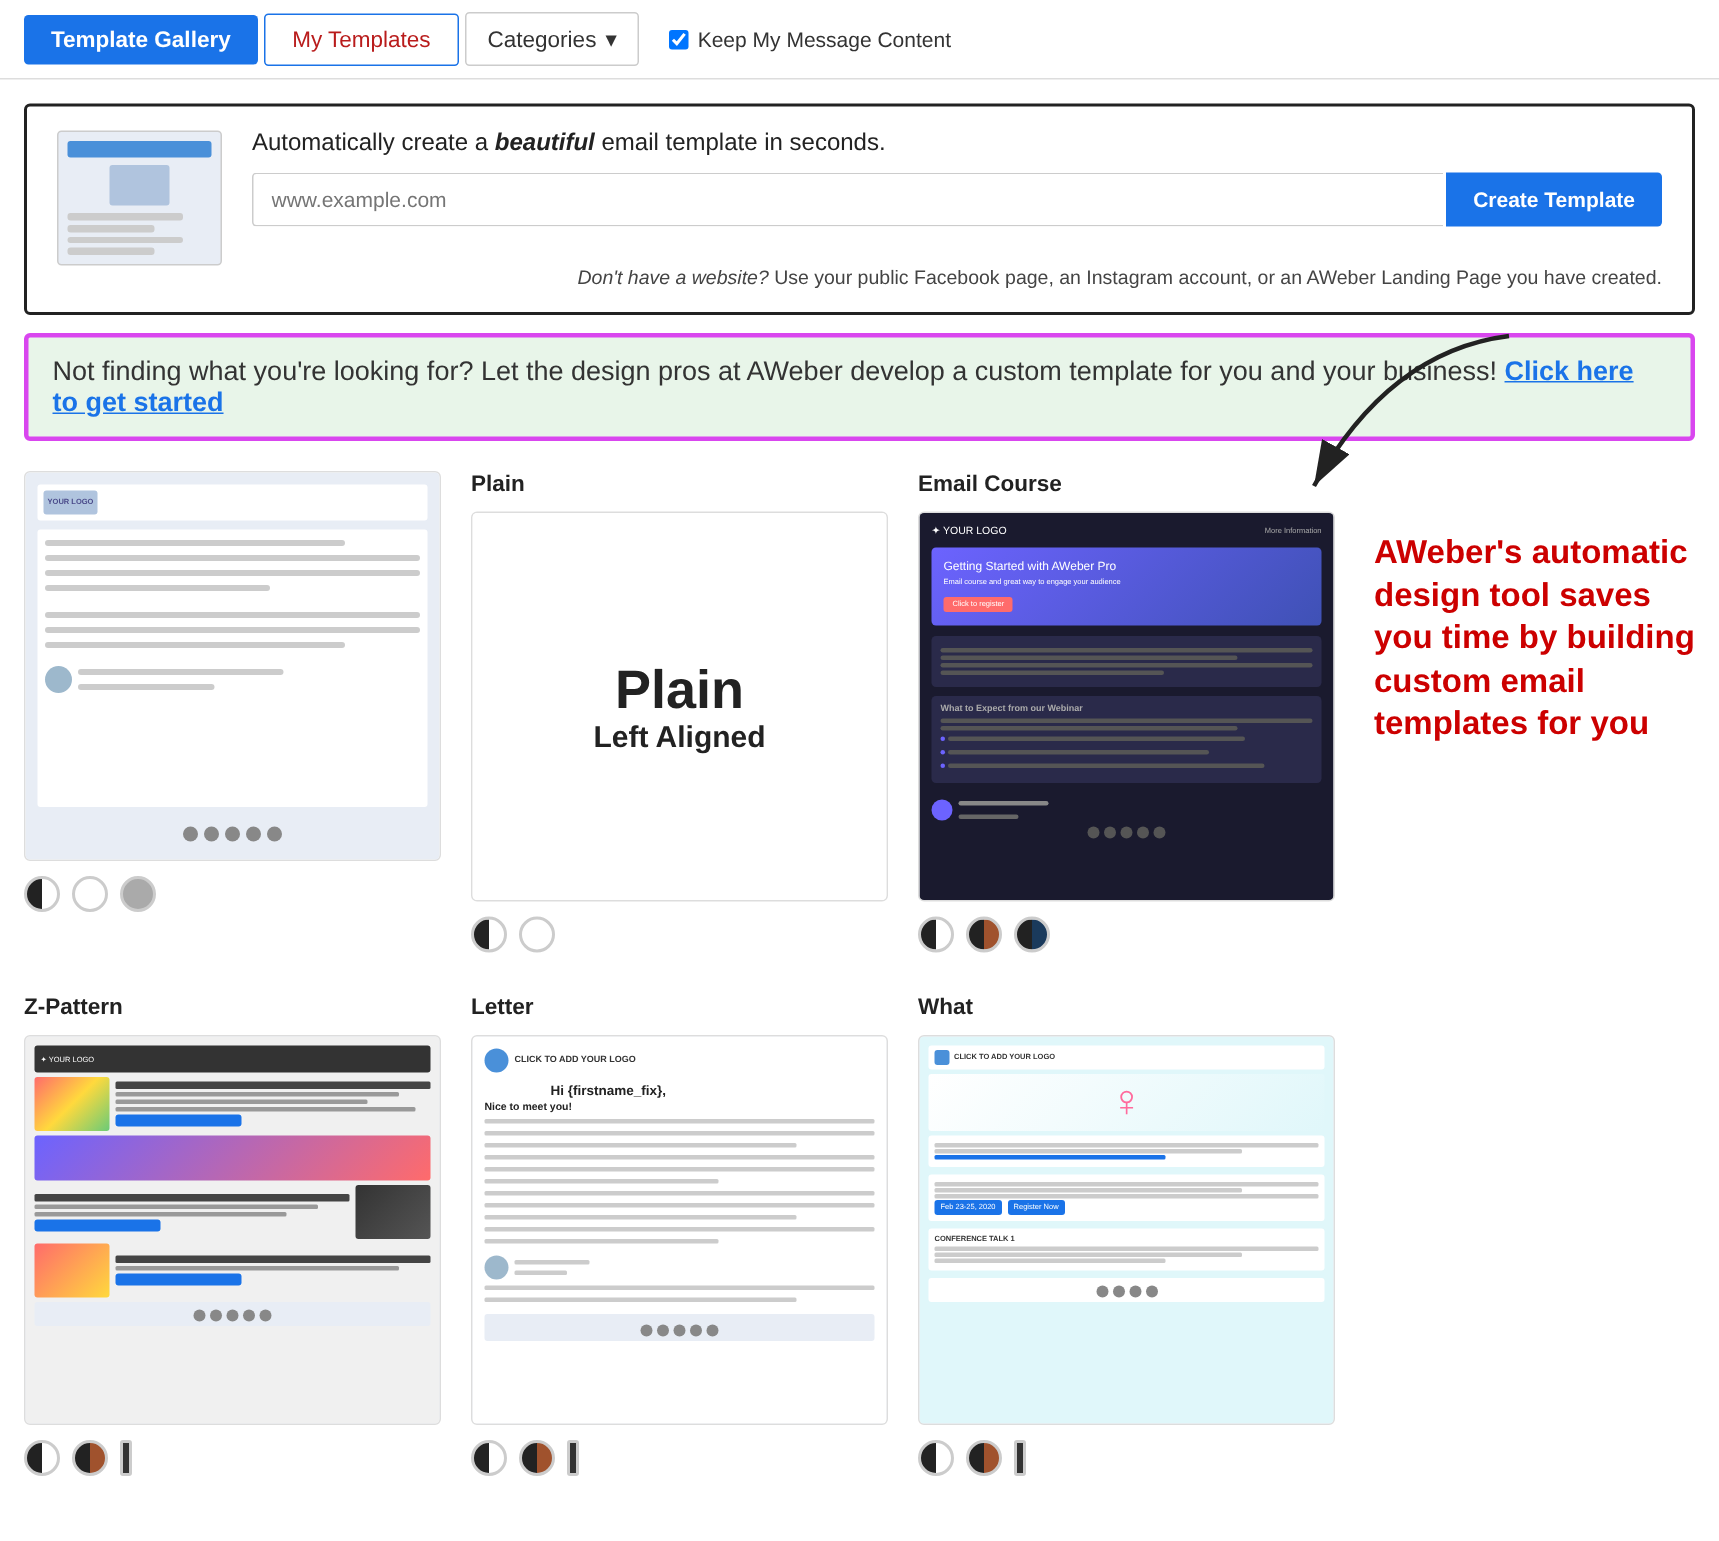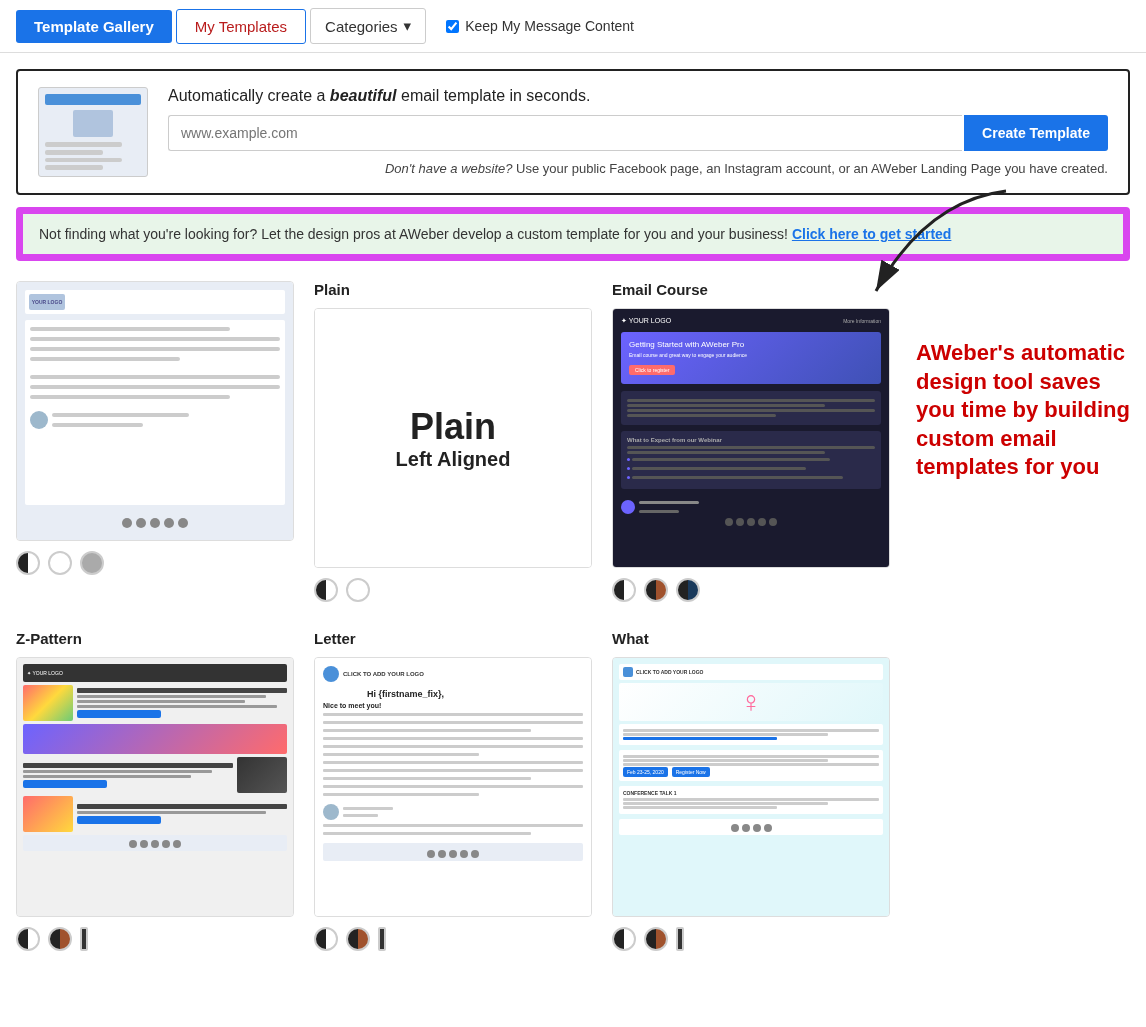--- a/index.html
+++ b/index.html
@@ -39,33 +39,33 @@
       background: #ccc; height: 5px; border-radius: 2px;
     }
     .preview-line.short { width: 60%; }
     .preview-line.medium { width: 80%; }
     .preview-img-placeholder {
       width: 40px; height: 28px; background: #b0c4de; border-radius: 2px; margin: 2px auto;
     }
     .banner-content { flex: 1; }
     .banner-title { font-size: 16px; margin-bottom: 10px; color: #222; }
     .banner-title em { font-style: italic; font-weight: bold; }
-    .banner-input-row { display: flex; gap: 2px; margin-bottom: 10px; }
+    .banner-input-row { display: flex; gap: 2px; margin-bottom: 26px; }
     .banner-input {
       flex: 1; padding: 9px 12px; border: 1px solid #ccc; border-right: none; border-radius: 3px 0 0 3px; font-size: 14px; color: #999;
     }
     .banner-btn {
       background: #1a73e8; color: #fff; border: none; padding: 9px 18px; font-size: 14px; font-weight: 600; cursor: pointer; border-radius: 0 3px 3px 0;
     }
     .banner-note { font-size: 13px; color: #444; font-style: italic; text-align: right; }
     .banner-note span { font-style: normal; }
 
     
     .info-strip {
-      margin: 12px 16px 0 16px; background: #e8f5e9; border: 7px solid #d946ef; border-radius: 4px; padding: 12px 16px; font-size: 14px; color: #333;
+      margin: 12px 16px 0 16px; background: #e8f5e9; border: 3px solid #d946ef; border-radius: 4px; padding: 12px 16px; font-size: 18px; color: #333;
     }
     .info-strip a { color: #1a73e8; font-weight: bold; text-decoration: underline; cursor: pointer; }
 
     
     .template-grid {
       display: grid; grid-template-columns: repeat(3, 1fr); gap: 24px 20px; padding: 20px 16px; position: relative;
     }
     .template-section { display: flex; flex-direction: column; gap: 6px; }
     .template-label { font-size: 15px; font-weight: bold; color: #222; margin-bottom: 4px; }
     .template-card {
@@ -79,21 +79,21 @@
     }
     .swatch-half {
       width: 24px; height: 24px; border-radius: 50%; cursor: pointer; border: 2px solid #ccc;
       background: linear-gradient(to right, #222 50%, #fff 50%);
     }
     .swatch-white { background: #fff; }
     .swatch-gray { background: #aaa; }
 
     
     .annotation-box {
-      position: absolute; right: 0; top: 10px; width: 220px; font-size: 22px; font-weight: bold; color: #cc0000; line-height: 1.3; margin-top: 18px;
+      position: absolute; right: 0; top: 10px; width: 220px; font-size: 22px; font-weight: bold; color: #cc0000; line-height: 1.3;
     }
 
     
     .default-preview {
       width: 100%; height: 100%; background: #e8edf5; padding: 8px; display: flex; flex-direction: column; gap: 3px;
     }
     .dp-header { background: #fff; border-radius: 2px; padding: 4px; margin-bottom: 3px; display: flex; align-items: center; gap: 6px; }
     .dp-logo-box { width: 36px; height: 16px; background: #b0c4de; border-radius: 2px; display: flex; align-items: center; justify-content: center; font-size: 5px; color: #666; }
     .dp-line { height: 4px; background: #ccc; border-radius: 2px; margin: 2px 0; }
     .dp-line.w100 { width: 100%; }

